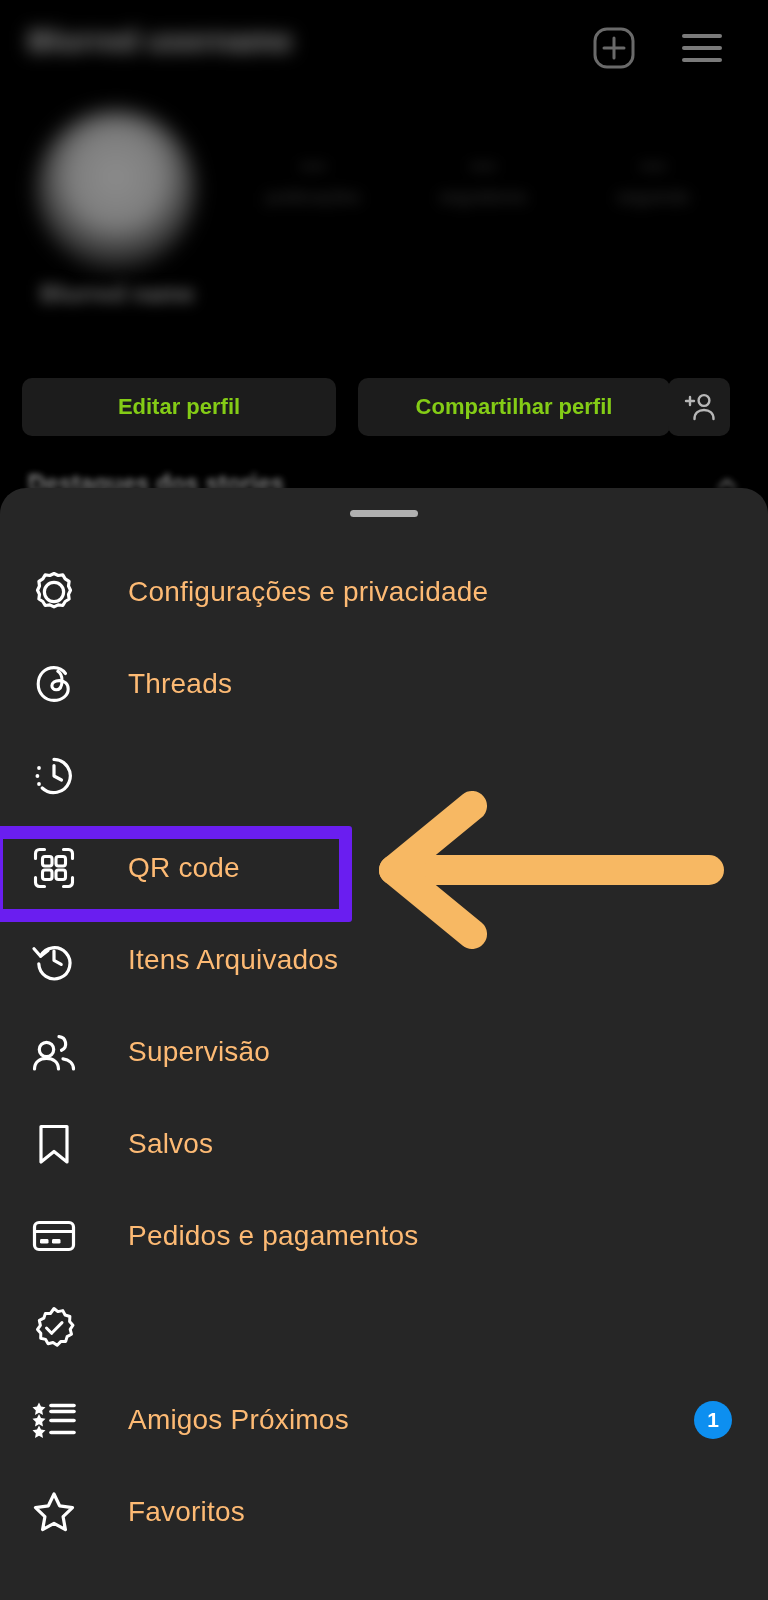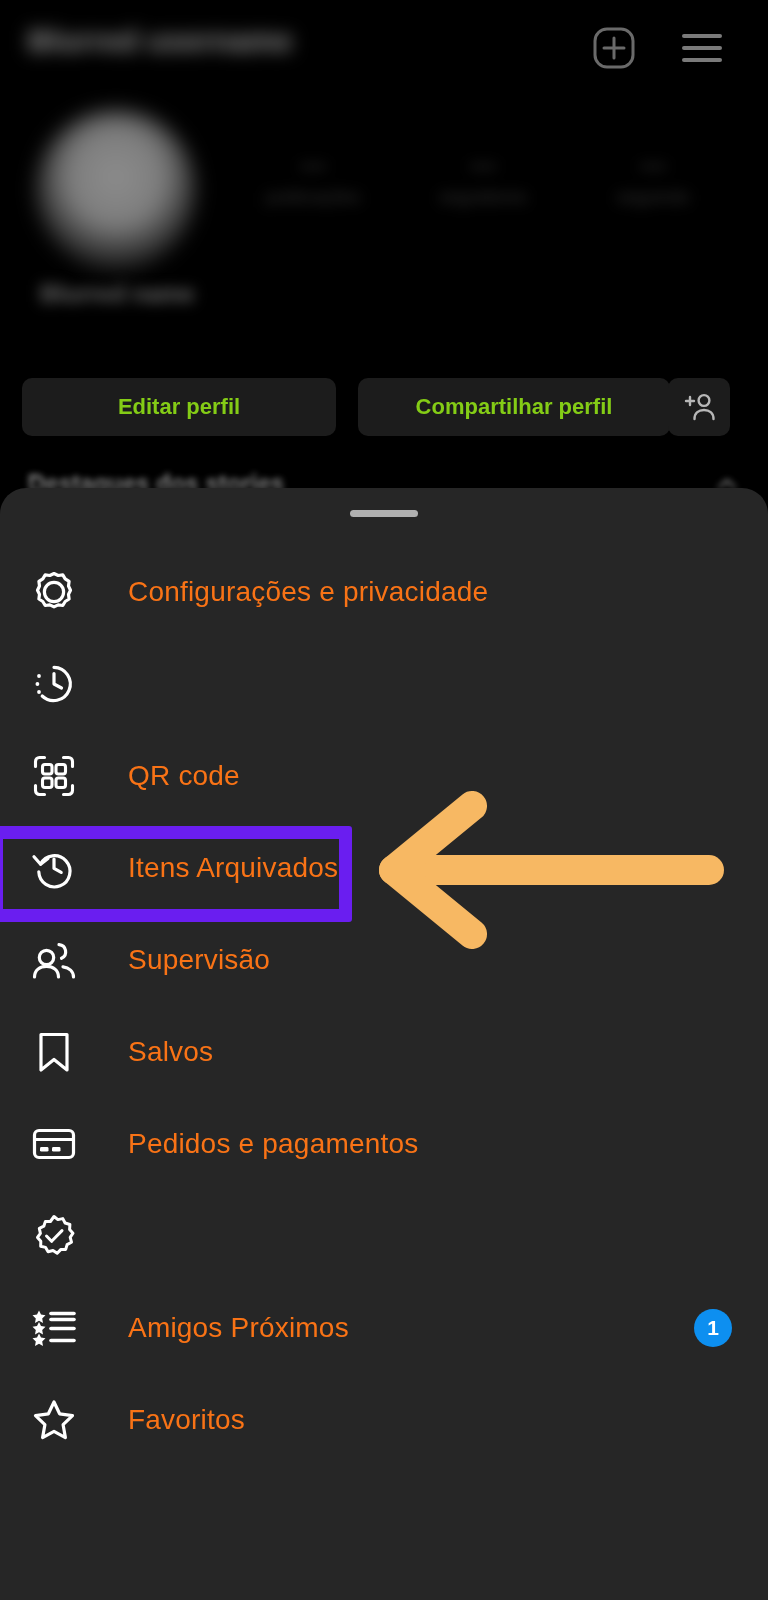--- a/index.html
+++ b/index.html
@@ -97,21 +97,21 @@
     height:92px;
     padding-left:26px;
   }
   .mi-icon{
     width:56px; height:56px;
     display:flex; align-items:center; justify-content:center;
     flex:0 0 56px;
   }
   .mi-label{
     margin-left:46px;
-    font-size:28px; color:#f97316;
+    font-size:28px; color:#fdba74;
     letter-spacing:.2px;
     white-space:nowrap;
   }
   .mi-badge{
     position:absolute; right:36px; top:50%; transform:translateY(-50%);
     width:38px; height:38px; border-radius:50%;
     background:#0d8ff0; color:#fff;
     font-size:21px; font-weight:bold;
     display:flex; align-items:center; justify-content:center;
   }
@@ -200,20 +200,28 @@
       <div class="menu-item">
         <span class="mi-icon">
           <svg width="50" height="50" viewBox="0 0 50 50" fill="none" stroke="#ffffff" stroke-width="3.2" stroke-linejoin="round">
             <path d="M25 6.5 l4.2 2.0 l4.6 -0.6 l2.4 4.0 l3.9 2.5 l-0.6 4.6 l2.0 4.2 l-2.0 4.2 l0.6 4.6 l-3.9 2.5 l-2.4 4.0 l-4.6 -0.6 l-4.2 2.0 l-4.2 -2.0 l-4.6 0.6 l-2.4 -4.0 l-3.9 -2.5 l0.6 -4.6 l-2.0 -4.2 l2.0 -4.2 l-0.6 -4.6 l3.9 -2.5 l2.4 -4.0 l4.6 0.6 z"></path>
             <circle cx="25" cy="25" r="9.6"></circle>
           </svg>
         </span>
         <span class="mi-label">Configurações e privacidade</span>
       </div>
 
+      <div class="menu-item">
+        <span class="mi-icon">
+          <svg width="50" height="50" viewBox="0 0 50 50" fill="none" stroke="#ffffff" stroke-width="3.1" stroke-linecap="round" stroke-linejoin="round">
+            <path d="M36.5 14.5 C33.6 10.4 29.6 8.6 25 8.6 C15.8 8.6 9.2 15.6 9.2 25 C9.2 34.4 15.8 41.4 25 41.4 C33 41.4 39.2 36.4 39.2 29.9 C39.2 25 35.6 21.6 30.2 21.6 C26.0 21.6 22.9 23.7 22.9 26.8 C22.9 29.2 24.8 30.8 27.2 30.8 C30.9 30.8 33.0 27.4 33.0 21.4 C33.0 17.0 31.4 14.0 28.8 12.3"></path>
+          </svg>
+        </span>
+        <span class="mi-label">Threads</span>
+      </div>
 
       <div class="menu-item">
         <span class="mi-icon">
           <svg width="50" height="50" viewBox="0 0 50 50" fill="none" stroke="#ffffff" stroke-width="3.2" stroke-linecap="round" stroke-linejoin="round">
             <path d="M25 8.4 A16.6 16.6 0 1 1 13.2 37.0"></path>
             <circle cx="10.0" cy="17.0" r="1.9" fill="#ffffff" stroke="none"></circle>
             <circle cx="8.4" cy="25.0" r="1.9" fill="#ffffff" stroke="none"></circle>
             <circle cx="10.0" cy="33.0" r="1.9" fill="#ffffff" stroke="none"></circle>
             <polyline points="25,14.5 25,25 32.5,29"></polyline>
           </svg>

